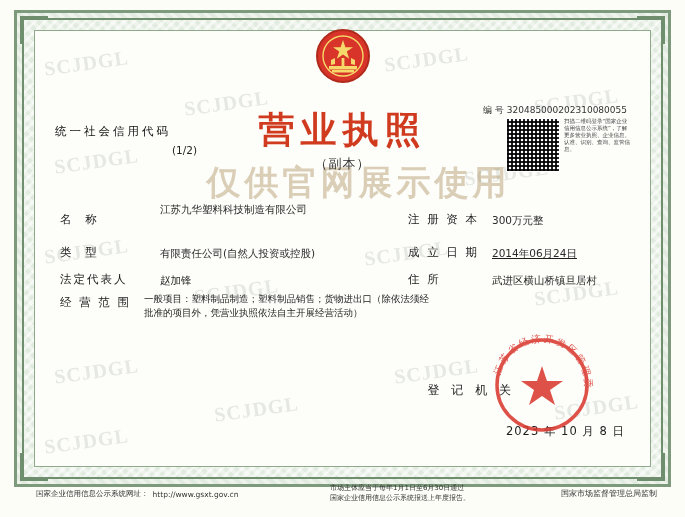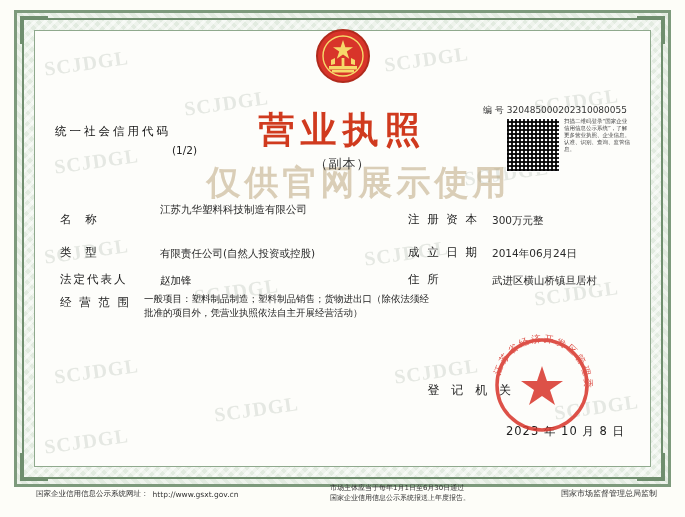--- a/index.html
+++ b/index.html
@@ -251,21 +251,21 @@
   <div class="row" style="left:408px;top:212px;">
     <span class="lab" style="letter-spacing:2px;">注 册 资 本</span>
   </div>
   <div class="row" style="left:492px;top:213px;">
     <span class="val small-val">300万元整</span>
   </div>
 
   <div class="row" style="left:408px;top:245px;">
     <span class="lab" style="letter-spacing:2px;">成 立 日 期</span>
   </div>
-  <div class="row" style="left:492px;top:246px;">
+  <div class="row" style="left:492px;top:246px;text-decoration:underline;">
     <span class="val small-val">2014年06月24日</span>
   </div>
 
   <div class="row" style="left:408px;top:272px;">
     <span class="lab" style="letter-spacing:2px;">住        所</span>
   </div>
   <div class="row" style="left:492px;top:273px;">
     <span class="val small-val">武进区横山桥镇旦居村</span>
   </div>
 

